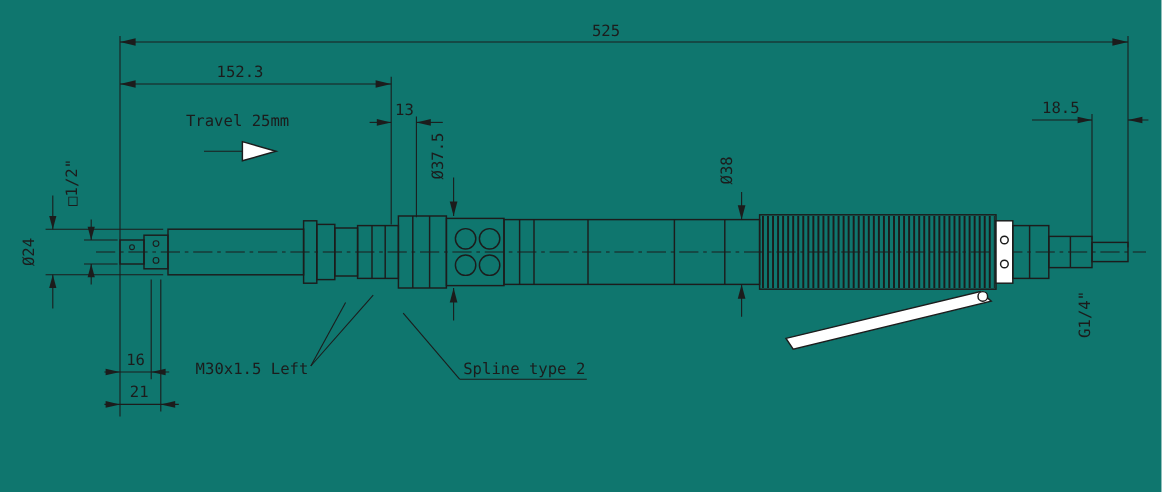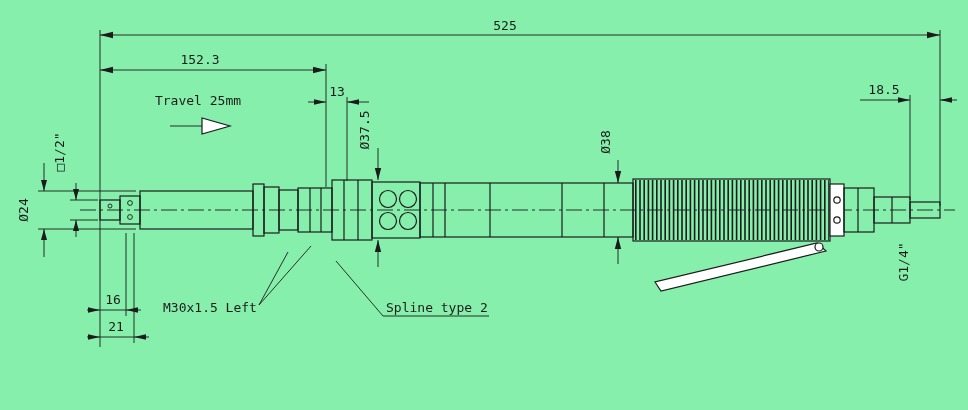--- a/index.html
+++ b/index.html
@@ -1,20 +1,20 @@
 <!DOCTYPE html>
 <html><head>
 <meta charset="utf-8">
 <style>
   html, body { margin: 0; padding: 0; background: #ffffff; }
   .stage {
     position: relative;
     width: 968px;
     height: 410px;
-    background: #86efac;
+    background: #0f766e;
     font-family: "DejaVu Sans Mono", monospace;
     overflow: hidden;
   }
   svg text {
     font-family: "DejaVu Sans Mono", monospace;
     font-size: 13px;
     fill: #1c1c1c;
   }
   .ln   { fill: none; stroke: #1c1c1c; stroke-width: 1.2; }
   .fw   { fill: #ffffff; stroke: #1c1c1c; stroke-width: 1.2; }

